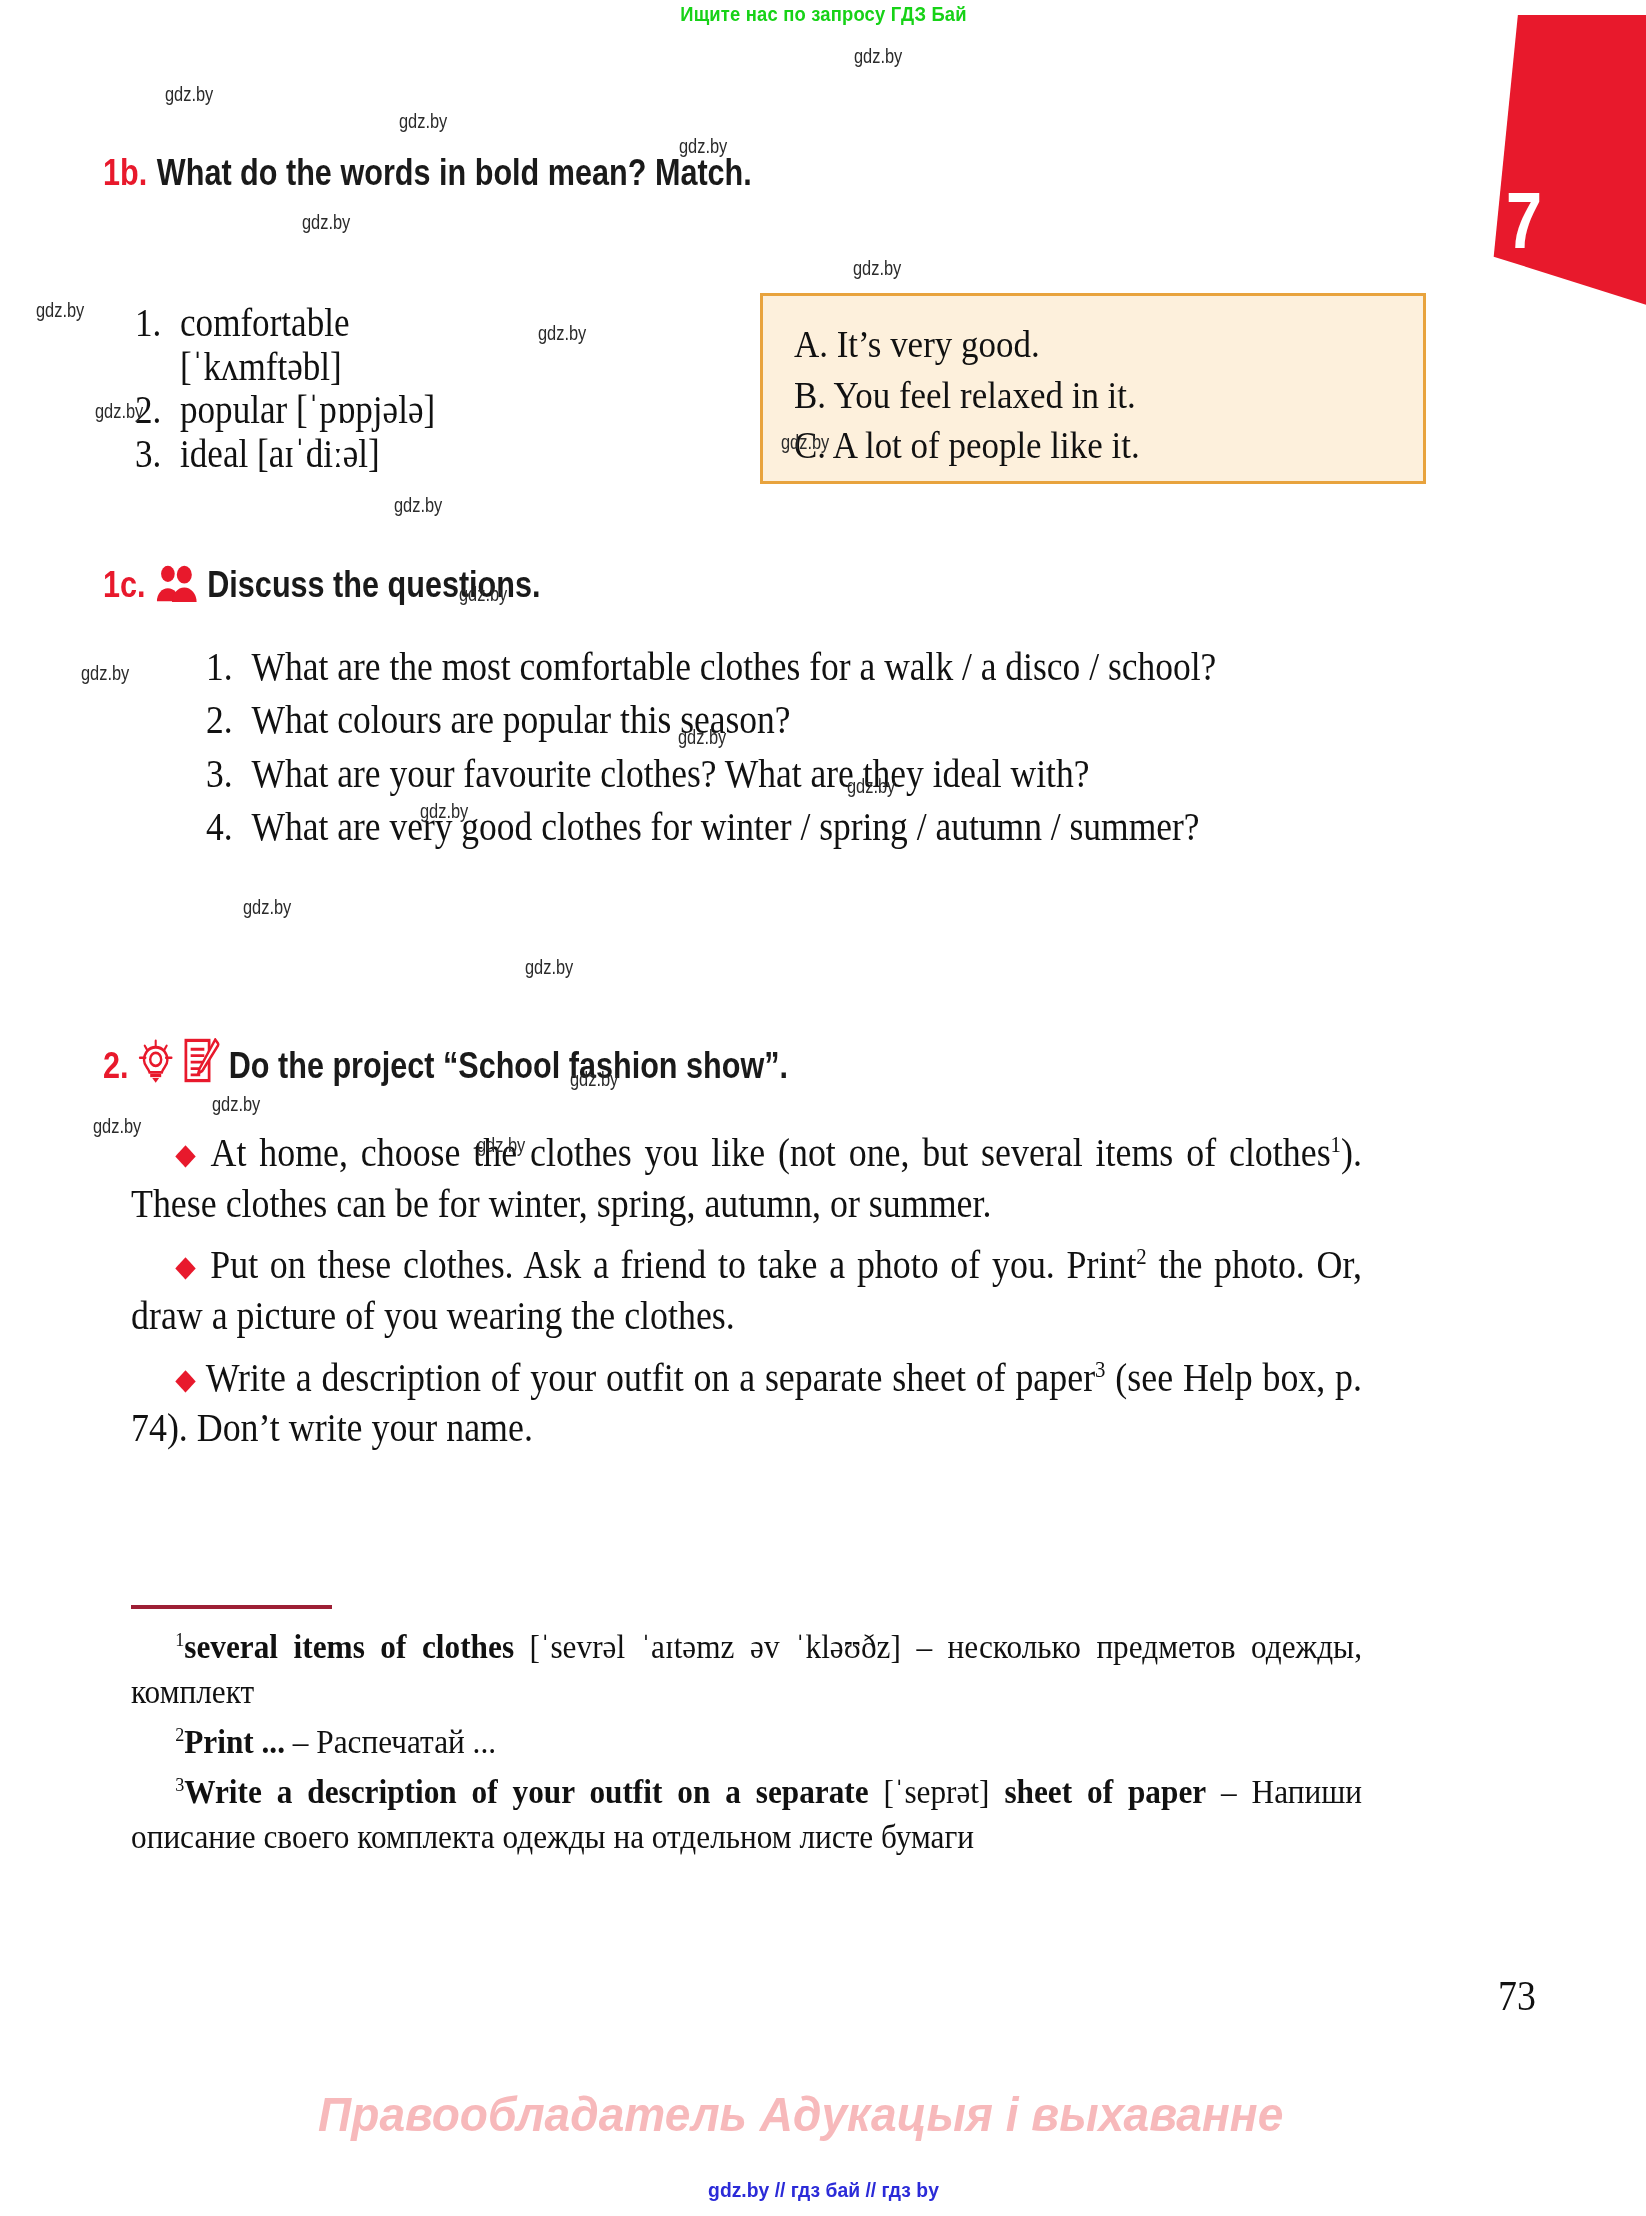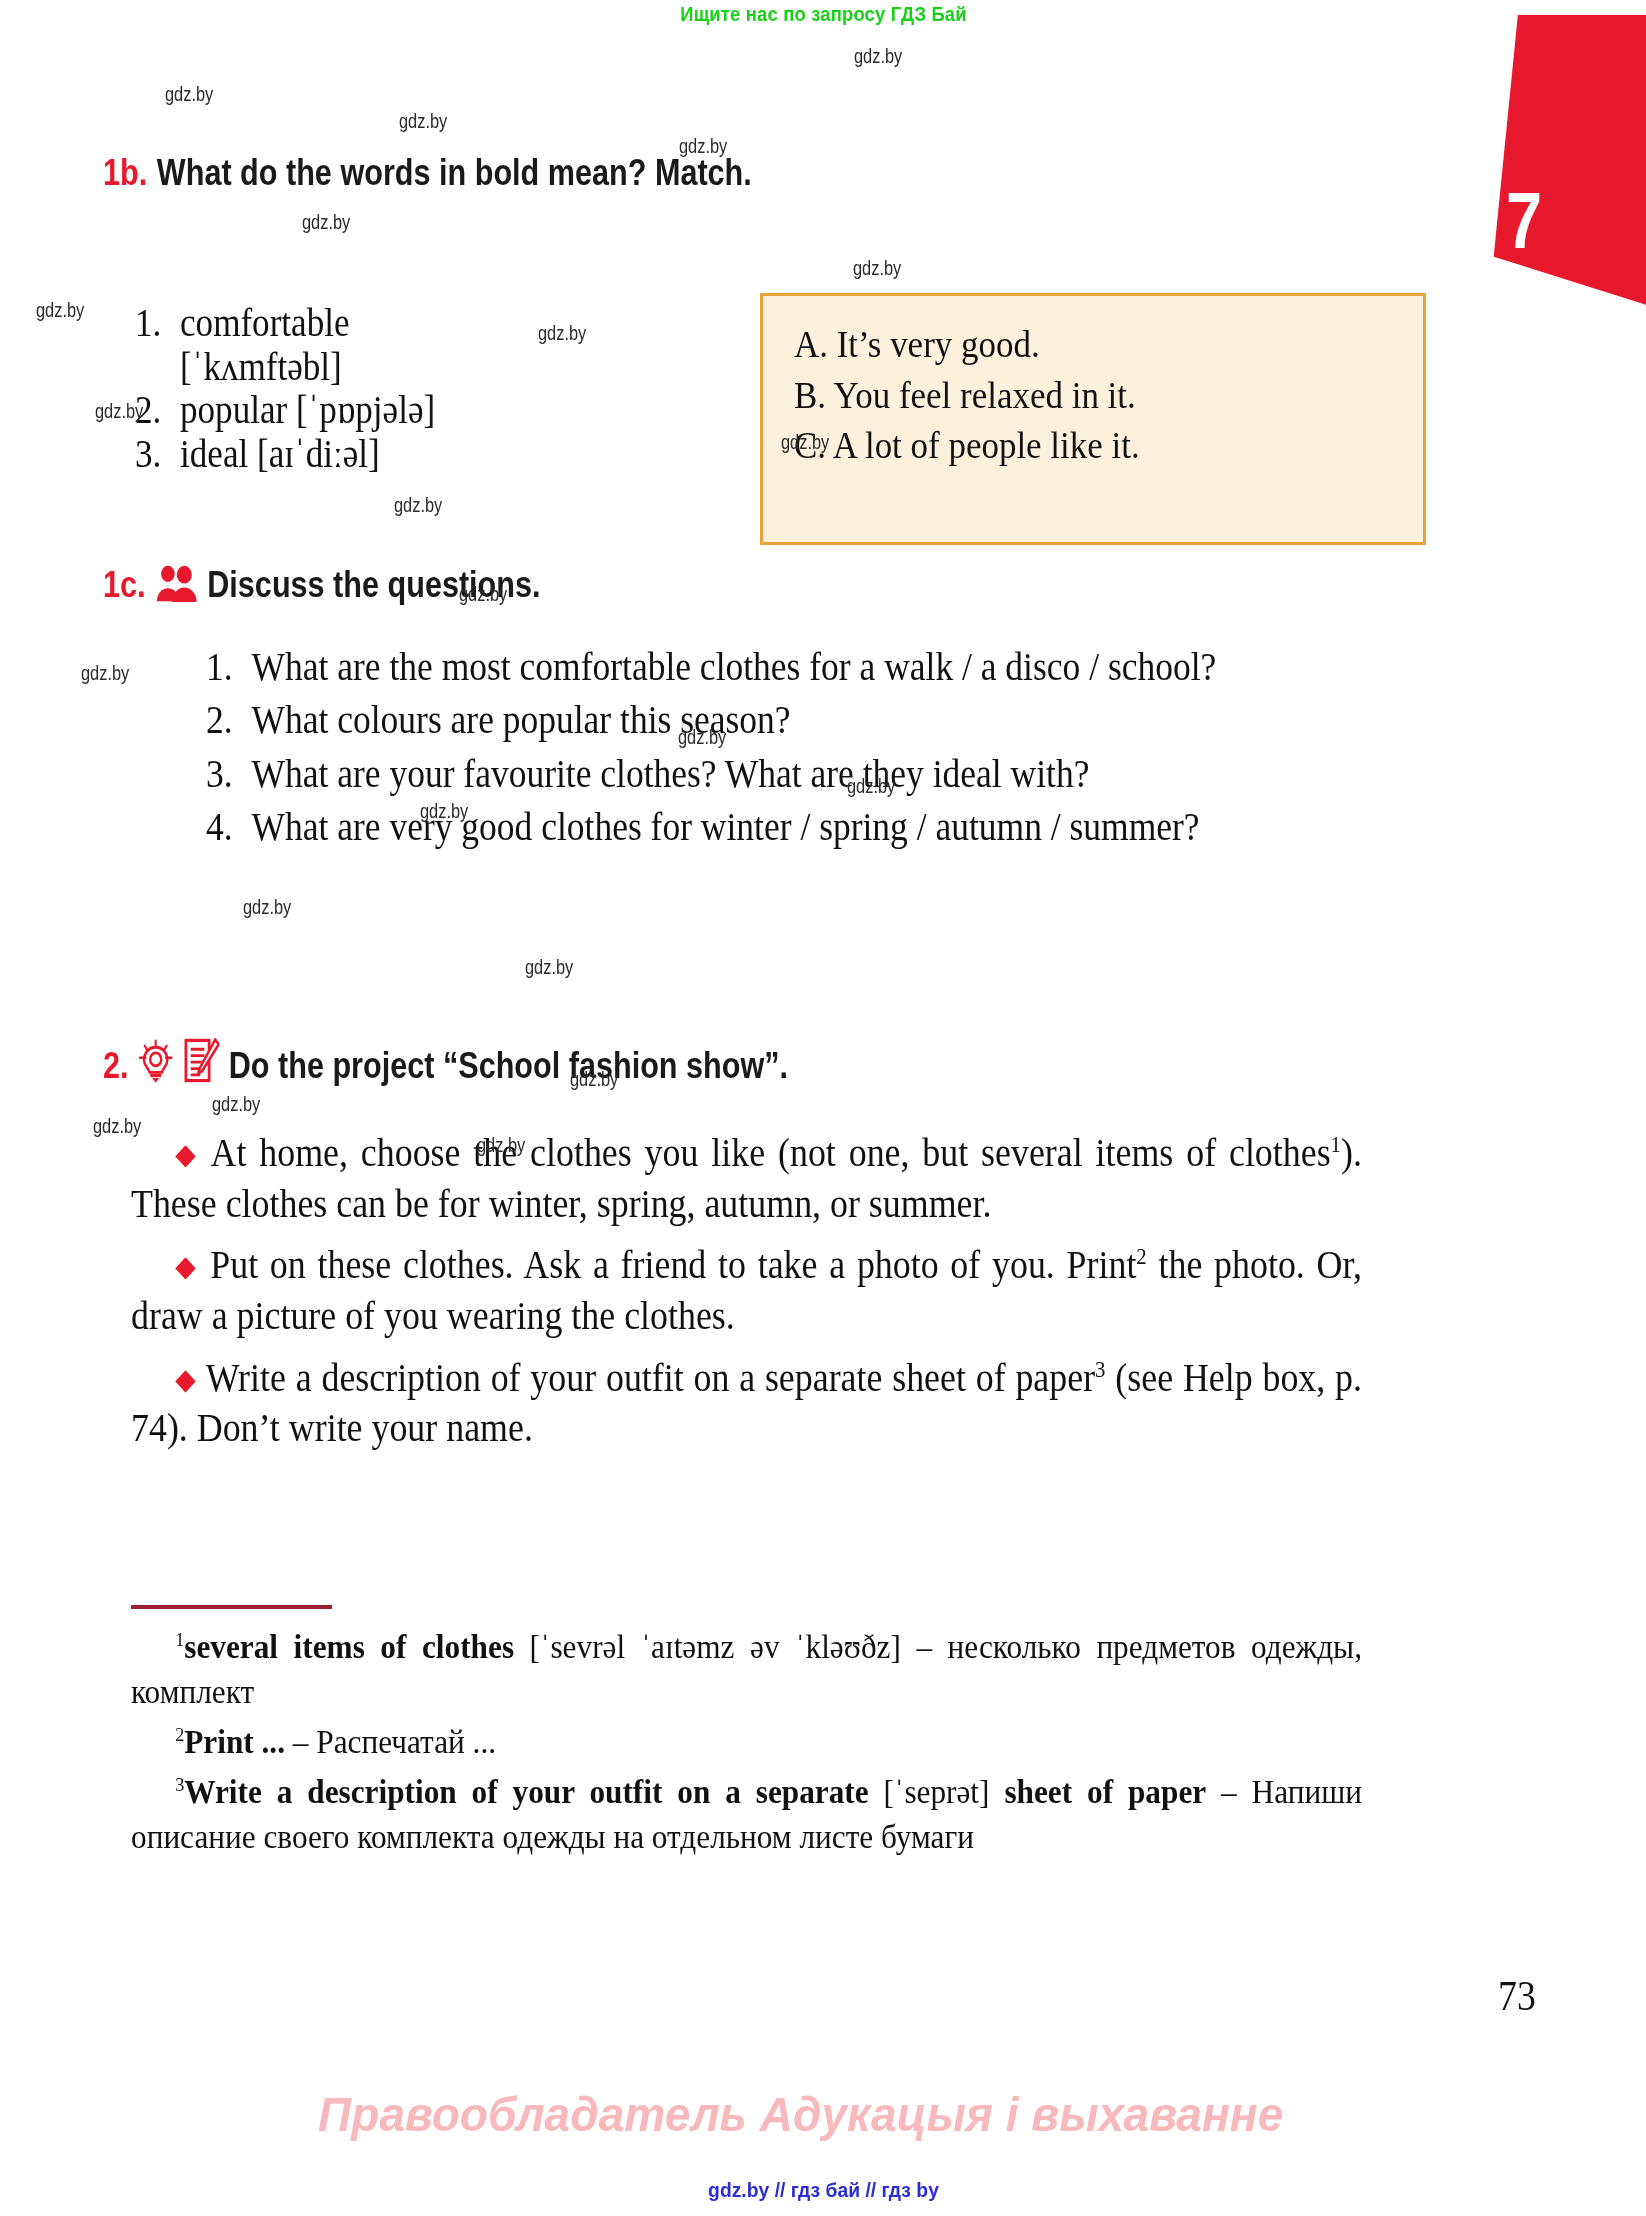--- a/index.html
+++ b/index.html
@@ -101,21 +101,21 @@
     transform-origin:left top;
   }
   .wordlist .row{display:flex;}
   .wordlist .n{width:50px;flex:0 0 50px;}
   .wordlist .t{flex:1;}
 
   
   .answerbox{
     position:absolute;
     left:760px;top:293px;
-    width:666px;height:252px;
+    width:666px;height:191px;
     background:#fdf0dc;
     border:3.2px solid #e8a33d;
     box-sizing:border-box;
     padding:22.6px 0 0 31px;
   }
   .answerbox .opt{
     font-size:38px;
     line-height:1.34;
     color:#111;
     white-space:nowrap;

